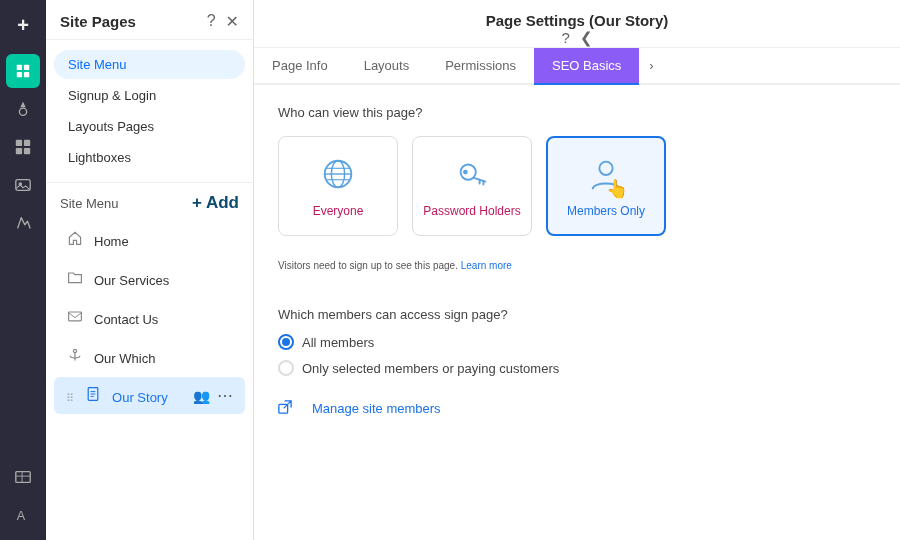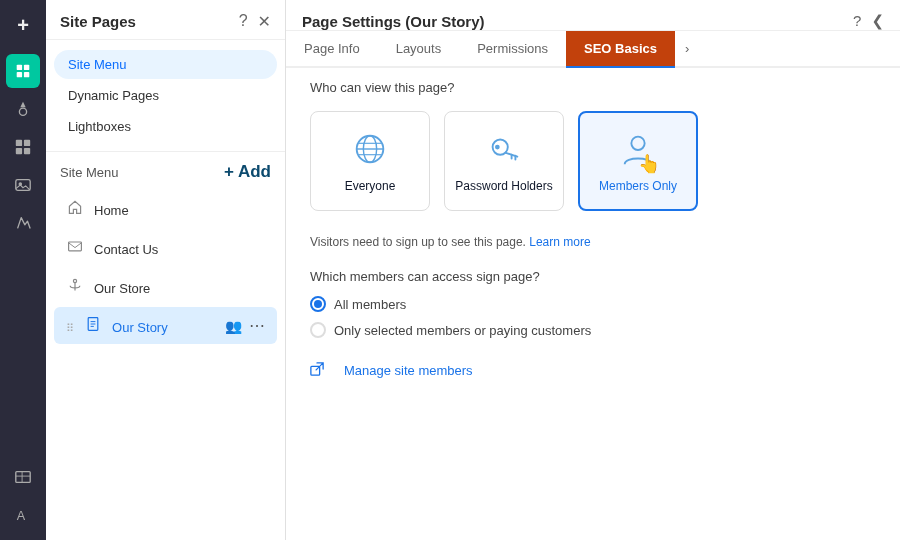--- a/index.html
+++ b/index.html
@@ -43,21 +43,21 @@
       background: transparent;
       border: none;
       color: #eee;
       font-size: 20px;
       font-weight: bold;
       margin-bottom: 8px;
     }
 
     
     .site-pages-panel {
-      width: 240px;
+      width: 208px;
       background: #fff;
       border-right: 1px solid #e0e0e0;
       display: flex;
       flex-direction: column;
       flex-shrink: 0;
     }
     .panel-header {
       display: flex;
       align-items: center;
       justify-content: space-between;
@@ -166,20 +166,21 @@
       background: #fff;
       display: flex;
       flex-direction: column;
     }
     .settings-header {
       display: flex;
       align-items: center;
       justify-content: space-between;
       padding: 12px 16px 0;
       border-bottom: 1px solid #eee;
+      flex-direction: column;
     }
     .settings-title {
       font-size: 15px;
       font-weight: 600;
       color: #2d2d2d;
     }
     .settings-header-icons {
       display: flex;
       gap: 10px;
       color: #666;
@@ -196,37 +197,37 @@
     .tab {
       padding: 10px 18px;
       cursor: pointer;
       font-size: 13px;
       color: #666;
       white-space: nowrap;
       border-bottom: 2px solid transparent;
       margin-bottom: -2px;
     }
     .tab.seo-active {
-      background: #c2410c;
+      background: #8b5cf6;
       color: white;
       border-bottom: 2px solid #1a73e8;
-      font-weight: 700;
+      font-weight: 400;
       border-radius: 0;
     }
     .tab-more {
       padding: 10px 10px;
       cursor: pointer;
       color: #666;
       display: flex;
       align-items: center;
     }
 
     
     .settings-content {
-      padding: 12px 24px;
+      padding: 20px 24px;
       flex: 1;
       overflow-y: auto;
     }
     .section-question {
       font-size: 13px;
       color: #444;
       margin-bottom: 16px;
       font-weight: 400;
     }
 
@@ -248,33 +249,33 @@
       gap: 8px;
       cursor: pointer;
       background: #fff;
     }
     .permission-card.selected {
       border: 2px solid #1a73e8;
       background: #f0f6ff;
     }
     .permission-card-label {
       font-size: 12px;
-      color: #0f172a;
+      color: #be185d;
       text-align: center;
     }
     .permission-card.selected .permission-card-label {
       color: #1a73e8;
       font-weight: 500;
     }
 
     
     .info-text {
-      font-size: 12px;
+      font-size: 10px;
       color: #555;
-      margin-bottom: 20px;
+      margin-bottom: 36px;
     }
     .info-text a {
       color: #1a73e8;
       text-decoration: none;
     }
 
     
     .section-question2 {
       font-size: 13px;
       color: #444;
@@ -391,59 +392,68 @@
   <div class="panel-header">
     <span class="panel-title">Site Pages</span>
     <div class="panel-header-icons">
       <span>?</span>
       <span>✕</span>
     </div>
   </div>
 
   <div class="nav-section">
     <div class="nav-item active">Site Menu</div>
-    <div class="nav-item">Dynamic Pages</div>
+    <div class="nav-item">Signup &amp; Login</div>
+    <div class="nav-item">Layouts Pages</div>
     <div class="nav-item">Lightboxes</div>
   </div>
 
   <div class="menu-section">
     <div class="menu-section-header">
       <span class="menu-section-title">Site Menu</span>
       <span class="add-btn">+ Add</span>
     </div>
 
     <div class="menu-item">
       <span class="menu-item-icon">
         <svg width="16" height="16" viewBox="0 0 20 20" fill="none">
             <path d="M3 9L10 3l7 6v9h-5v-5H8v5H3V9z" stroke="#888" stroke-width="1.5" fill="none"></path>
           </svg>
       </span>
       <span class="menu-item-label">Home</span>
     </div>
 
+    <div class="menu-item">
+      <span class="menu-item-icon">
+        <svg width="16" height="16" viewBox="0 0 20 20" fill="none">
+            <path d="M2 5h6l2 2h8v10H2V5z" stroke="#888" stroke-width="1.5" fill="none"></path>
+          </svg>
+      </span>
+      <span class="menu-item-label">Our Services</span>
+    </div>
 
     <div class="menu-item">
       <span class="menu-item-icon">
         <svg width="16" height="16" viewBox="0 0 20 20" fill="none">
             <rect x="2" y="5" width="16" height="11" rx="1" stroke="#888" stroke-width="1.5" fill="none"></rect>
             <path d="M2 6l8 6 8-6" stroke="#888" stroke-width="1.2" fill="none"></path>
           </svg>
       </span>
       <span class="menu-item-label">Contact Us</span>
     </div>
 
     <div class="menu-item">
       <span class="menu-item-icon">
         <svg width="16" height="16" viewBox="0 0 20 20" fill="none">
             <circle cx="10" cy="5" r="2" stroke="#888" stroke-width="1.5" fill="none"></circle>
             <line x1="10" y1="7" x2="10" y2="17" stroke="#888" stroke-width="1.5"></line>
             <path d="M4 11c0 3.5 12 3.5 12 0" stroke="#888" stroke-width="1.5" fill="none"></path>
           </svg>
       </span>
-      <span class="menu-item-label">Our Store</span>
+      <span class="menu-item-label">Our Which</span>
     </div>
 
     <div class="menu-item selected">
       <span class="drag-handle">⠿</span>
       <span class="menu-item-icon">
         <svg width="16" height="16" viewBox="0 0 20 20" fill="none">
             <rect x="4" y="2" width="12" height="16" rx="1" stroke="#1a73e8" stroke-width="1.5" fill="none"></rect>
             <line x1="7" y1="7" x2="13" y2="7" stroke="#1a73e8" stroke-width="1.2"></line>
             <line x1="7" y1="10" x2="13" y2="10" stroke="#1a73e8" stroke-width="1.2"></line>
             <line x1="7" y1="13" x2="11" y2="13" stroke="#1a73e8" stroke-width="1.2"></line>

